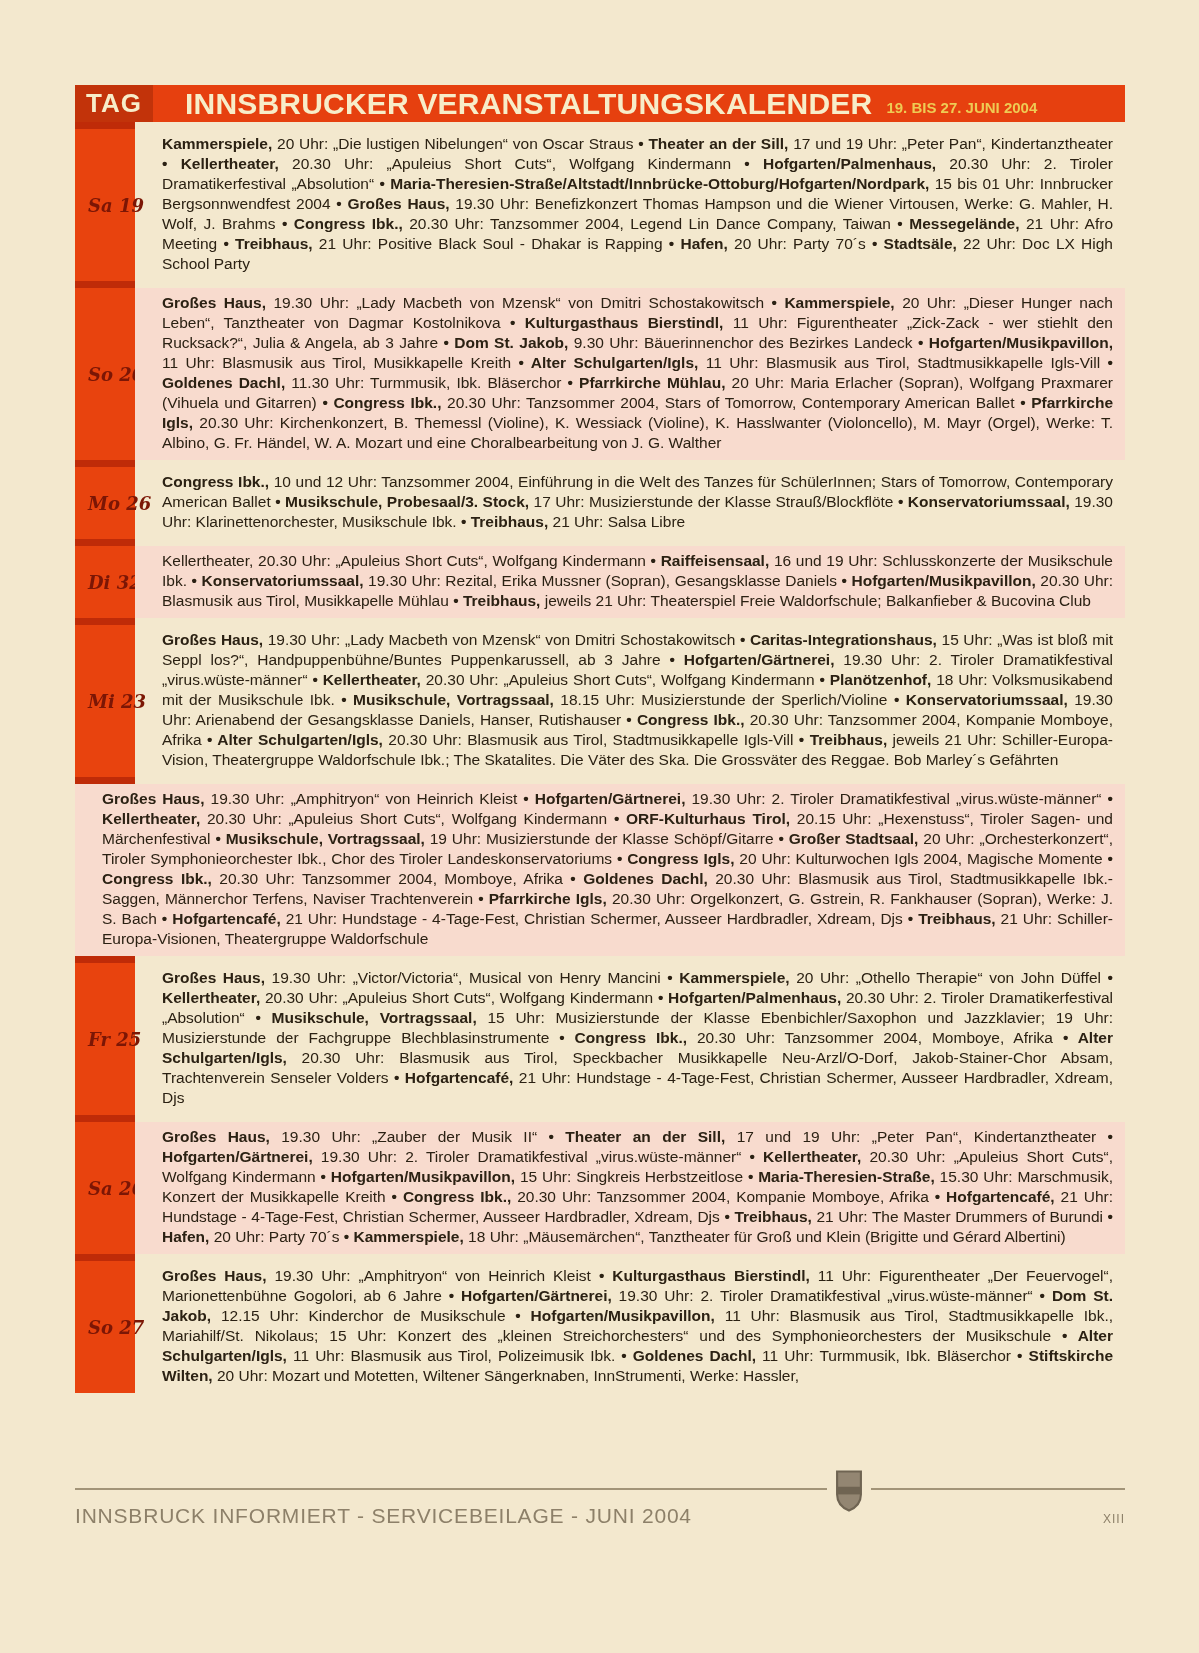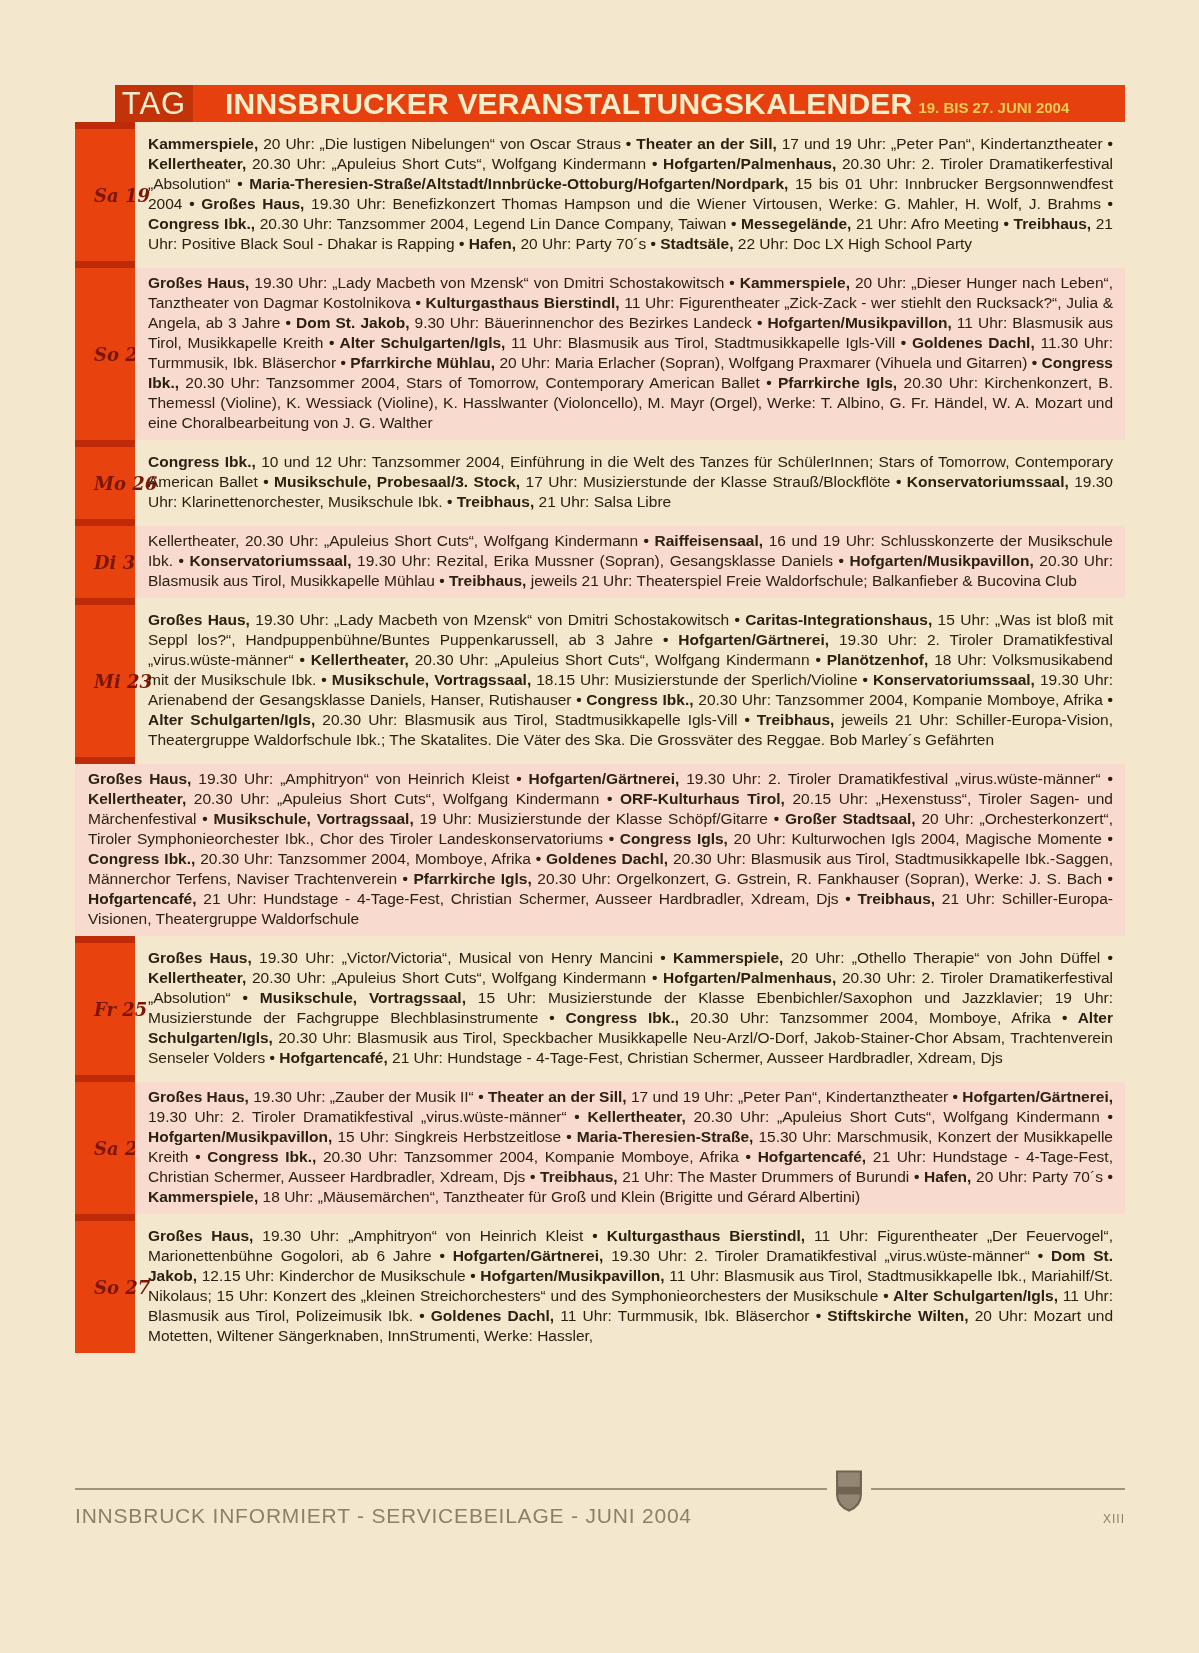--- a/index.html
+++ b/index.html
@@ -17,33 +17,32 @@
     left: 75px;
     top: 85px;
     width: 1050px;
   }
   
   .calendar-header { display: flex; height: 37px; }
   .tag-box {
     width: 78px;
     background: var(--tag-red, #c2330a);
     color: var(--title-cream, #f7edc9);
-    font-size: 31px;
-    font-weight: normal;
+    font-size: 26px;
+    font-weight: bold;
     display: flex; align-items: center; justify-content: center;
     letter-spacing: 1px;
     flex-shrink: 0;
-    margin-left: 40px;
   }
   .header-main {
     flex: 1;
     background: var(--bar-red, #e6400f);
     display: flex; align-items: center;
     padding-left: 32px;
-    gap: 6px;
+    gap: 14px;
     overflow: hidden;
   }
   .header-title {
     color: var(--title-cream, #f7edc9);
     font-size: 30px;
     font-weight: bold;
     letter-spacing: 0.2px;
     white-space: nowrap;
   }
   .header-date {
@@ -62,26 +61,26 @@
     background: var(--strip-red, #e8430e);
     display: flex;
     align-items: center;
   }
   .day-label {
     font-family: "DejaVu Serif", serif;
     font-style: italic;
     font-weight: bold;
     font-size: 18px;
     color: var(--label-maroon, #7b1605);
-    padding-left: 19px;
+    padding-left: 13px;
     white-space: nowrap;
   }
   .day-content {
     flex: 1;
-    padding: 5px 12px 7px 13px;
+    padding: 5px 12px 7px 27px;
     font-size: 15.5px;
     line-height: 20px;
     color: var(--body-text, #2b2113);
     text-align: justify;
     hyphens: auto;
     -webkit-hyphens: auto;
   }
   .day-row.highlight .day-content { background: var(--highlight-pink, #f8dbce); }
   .day-content strong { font-weight: bold; }
   .day-gap { display: flex; height: 7px; }

